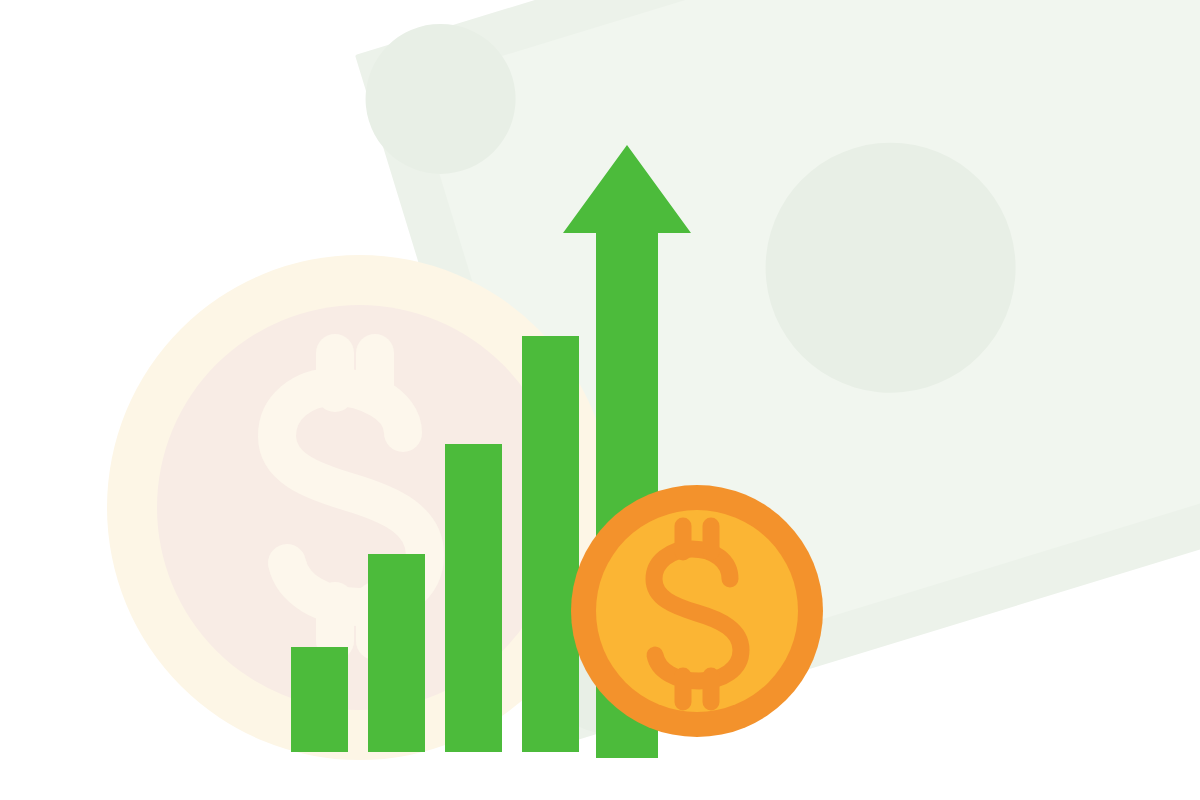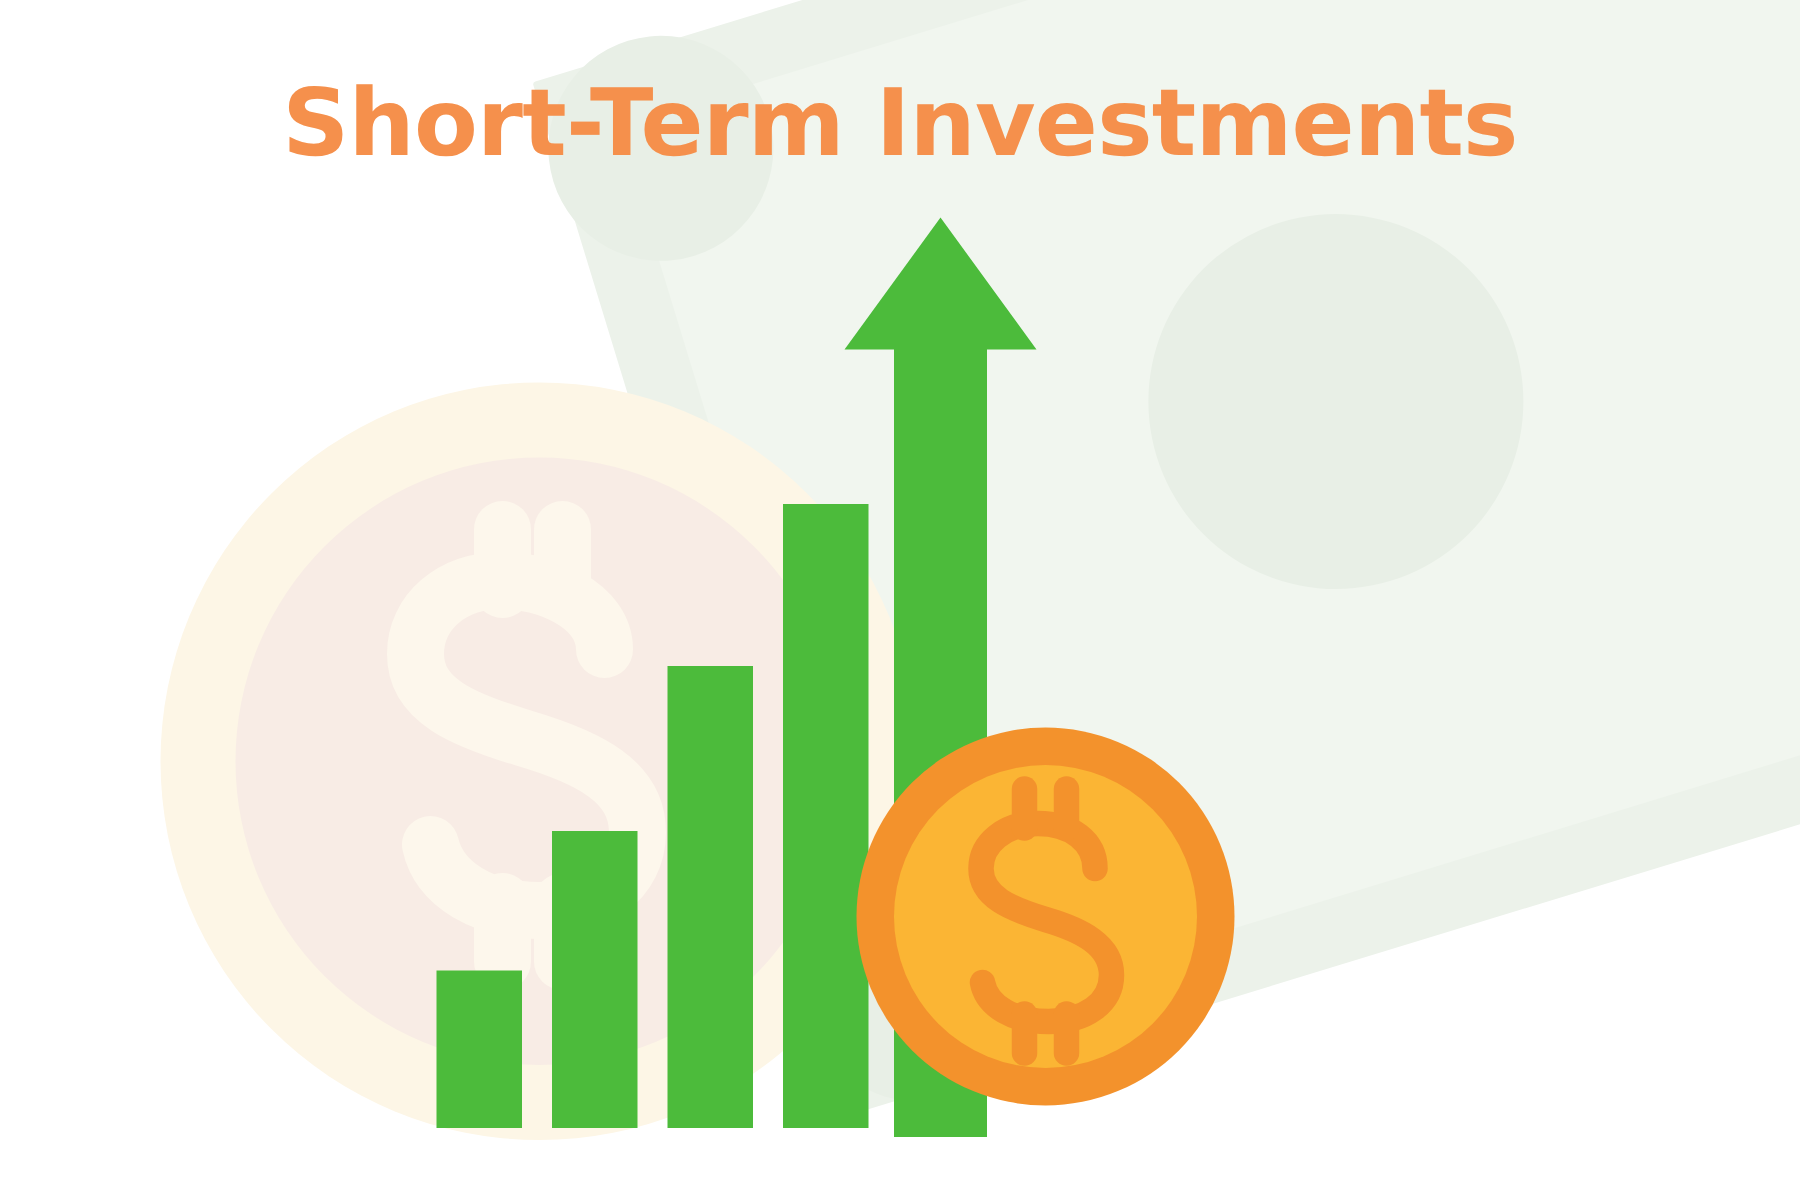--- a/index.html
+++ b/index.html
@@ -175,15 +175,14 @@
     <circle cx="127" cy="127" r="101" fill="#fbb534"></circle>
     <g fill="none" stroke="#f3922c" stroke-width="17" stroke-linecap="round" stroke-linejoin="round">
       <path d="M160 95 C160 77, 144 65, 122 65 C100 65, 84 78, 84 95 C84 114, 104 122, 127 129 C151 136, 171 146, 171 166 C171 185, 153 197, 129 197 C106 197, 88 187, 85 171"></path>
       <path d="M113 42 L113 68"></path>
       <path d="M141 42 L141 68"></path>
       <path d="M113 192 L113 218"></path>
       <path d="M141 192 L141 218"></path>
     </g>
   </svg>
 
-  <div class="title">Short-Term Investments</div>
 
 </div>
 
 </body></html>

